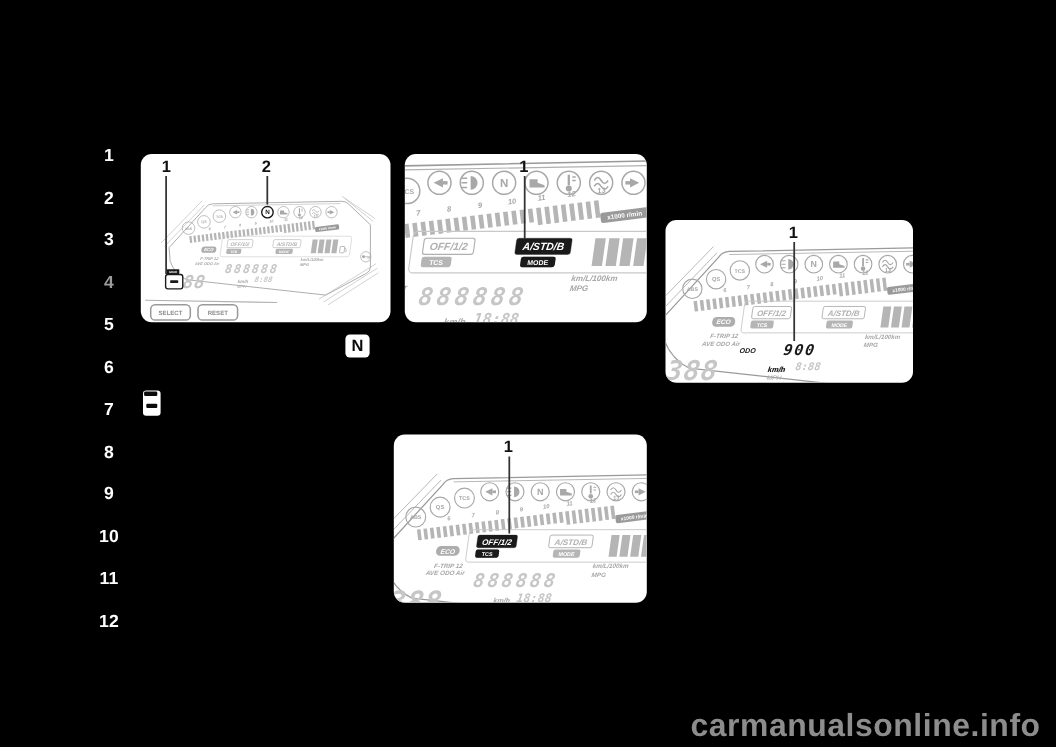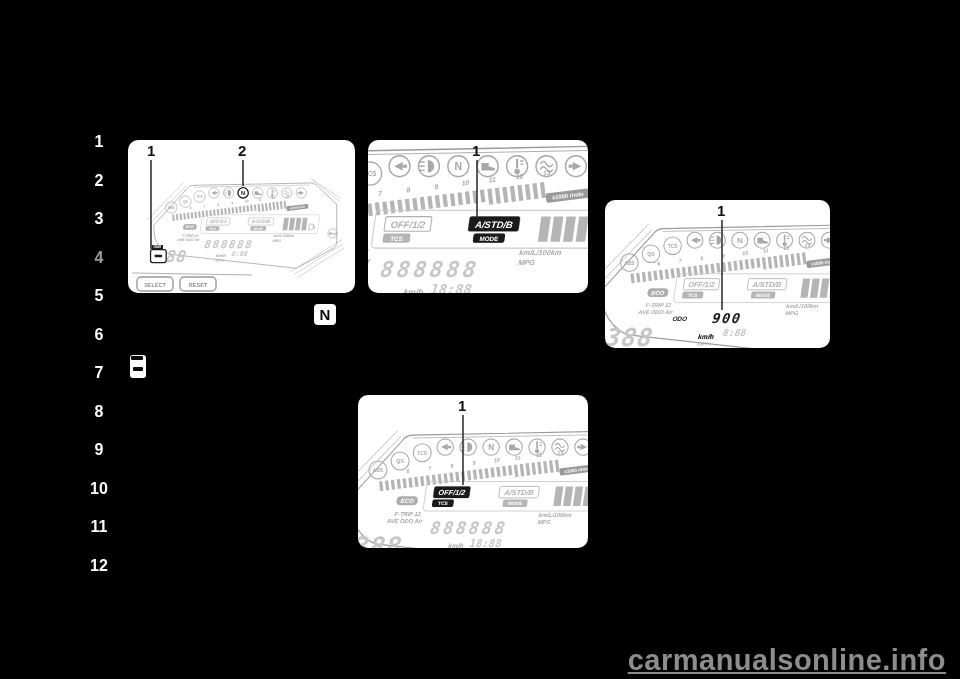--- a/index.html
+++ b/index.html
@@ -20,21 +20,21 @@
   
   .n-badge{position:absolute;left:314px;top:304px;width:22px;height:21px;background:#fff;
            border-radius:4px;display:flex;align-items:center;justify-content:center;
            font:bold 15px "Liberation Sans",sans-serif;color:#0a0a0a;}
   .gear-sym{position:absolute;left:130px;top:355px;width:16px;height:23px;background:#fff;
             border-radius:3px;}
   .gear-sym .tag{position:absolute;left:1px;top:1px;width:12px;height:4px;background:#0a0a0a;border-radius:1px;}
   .gear-sym .dash{position:absolute;left:3px;top:12px;width:10px;height:4px;background:#0a0a0a;border-radius:1px;}
   
   .watermark{position:absolute;right:14px;bottom:2px;
-             font:bold 29px "Liberation Sans",sans-serif;color:#8d8d8d;letter-spacing:.5px;text-decoration:underline;}
+             font:bold 29px "Liberation Sans",sans-serif;color:#8d8d8d;letter-spacing:.5px;}
   
   text{font-family:"Liberation Sans",sans-serif;}
   .t-lab{font-style:italic;font-weight:bold;fill:#a8a8a8;}
   .t-seg{font-family:"DejaVu Sans Mono",monospace;font-weight:bold;font-style:italic;fill:#c6c6c6;}
   .t-callout{font:bold 15px "Liberation Sans",sans-serif;fill:#111;}
   .ln-callout{stroke:#333;stroke-width:1.6;}
   .art{stroke:#9a9a9a;fill:none;stroke-width:1.4;}
   .artthin{stroke:#b0b0b0;fill:none;stroke-width:1;}
   .icn{stroke:#a8a8a8;fill:none;stroke-width:1.3;}
   .icn-f{fill:#a8a8a8;stroke:none;}

